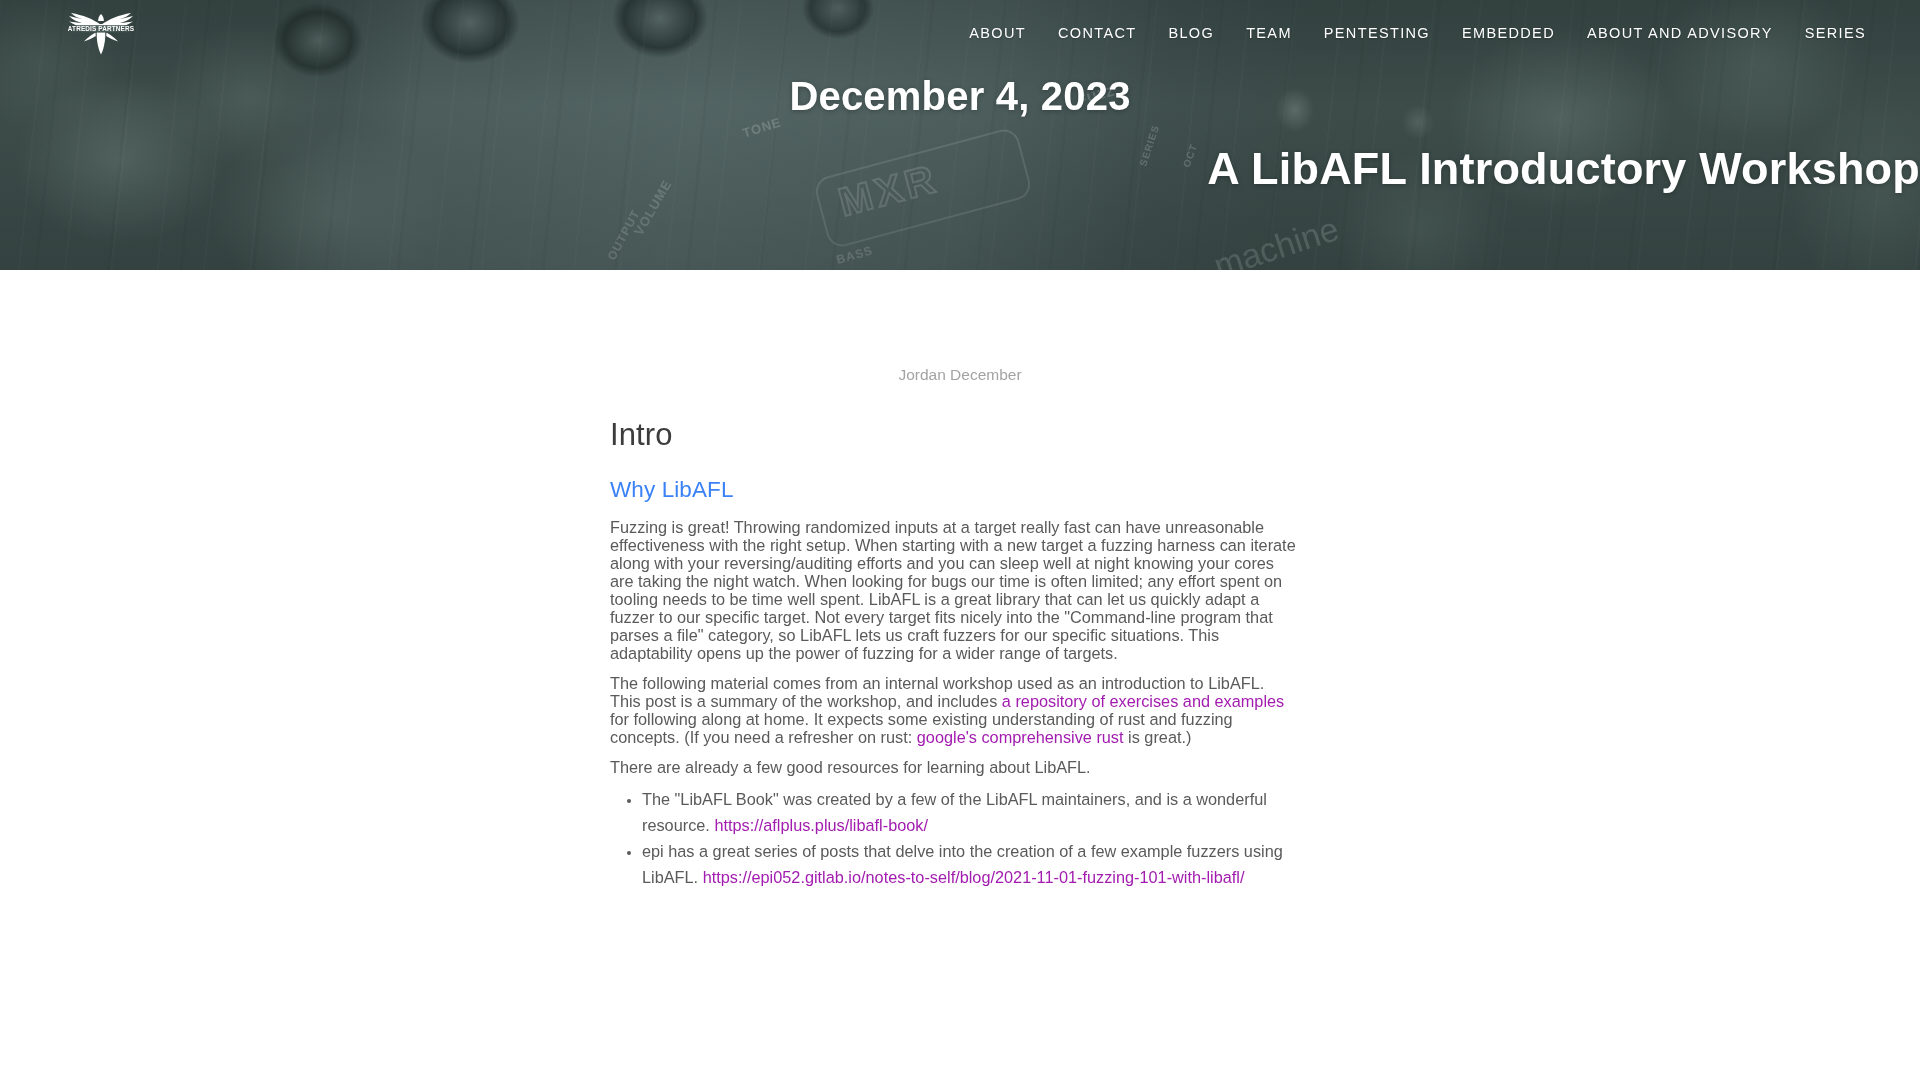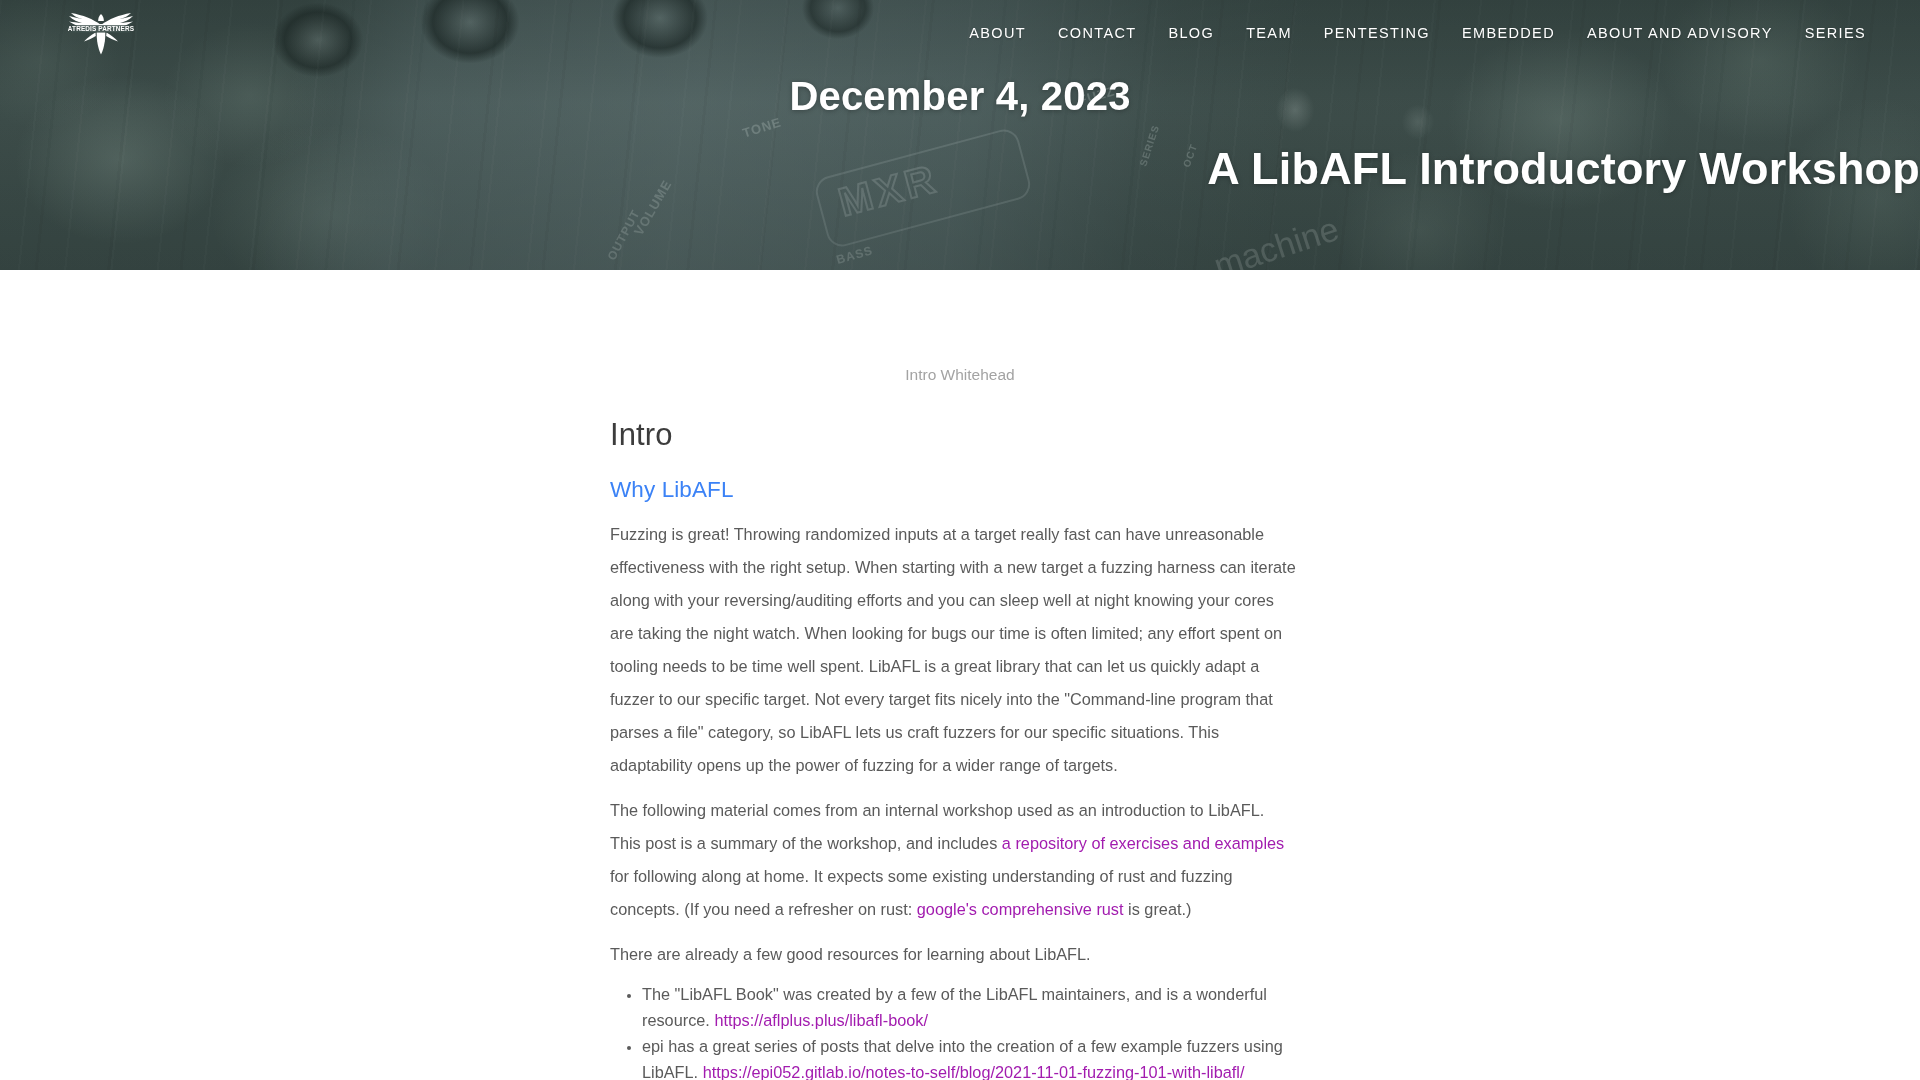--- a/index.html
+++ b/index.html
@@ -190,21 +190,21 @@
   h3.sub {
     font-size: 22.5px;
     font-weight: 400;
     color: #3b82f6;
     margin: 22px 0 10px 0;
     line-height: 32px;
     letter-spacing: 0.1px;
   }
   p.body {
     font-size: 16.3px;
-    line-height: 33px;
+    line-height: 18px;
     color: #5a5a5a;
     margin: 12px 12px 0 0;
     font-family: "Liberation Sans", sans-serif;
   }
   a.inline {
     color: #a21caf;
     text-decoration: none;
   }
   ul.res {
     margin: 11px 0 0 0;
@@ -274,21 +274,21 @@
   </div>
 
   <div class="hero-text">
     <h2 class="hero-date">December 4, 2023</h2>
     <h1 class="hero-title">A LibAFL Introductory Workshop</h1>
   </div>
 </div>
 
 <article class="article">
 
-  <div class="byline">Intro Whitehead</div>
+  <div class="byline">Jordan December</div>
 
   <h2 class="sec">Intro</h2>
 
   <h3 class="sub">Why LibAFL</h3>
   <p class="body">Fuzzing is great! Throwing randomized inputs at a target really fast can have unreasonable effectiveness with the right setup. When starting with a new target a fuzzing harness can iterate along with your reversing/auditing efforts and you can sleep well at night knowing your cores are taking the night watch. When looking for bugs our time is often limited; any effort spent on tooling needs to be time well spent. LibAFL is a great library that can let us quickly adapt a fuzzer to our specific target. Not every target fits nicely into the "Command-line program that parses a file" category, so LibAFL lets us craft fuzzers for our specific situations. This adaptability opens up the power of fuzzing for a wider range of targets.</p>
 
   <p class="body"><span>The following material comes from an internal workshop used as an introduction to LibAFL. This post is a summary of the workshop, and includes </span><a class="inline" href="#">a repository of exercises and examples</a><span> for following along at home. It expects some existing understanding of rust and fuzzing concepts. (If you need a refresher on rust: </span><a class="inline" href="#">google's comprehensive rust</a><span> is great.)</span></p>
 
   <p class="body">There are already a few good resources for learning about LibAFL.</p>
 

